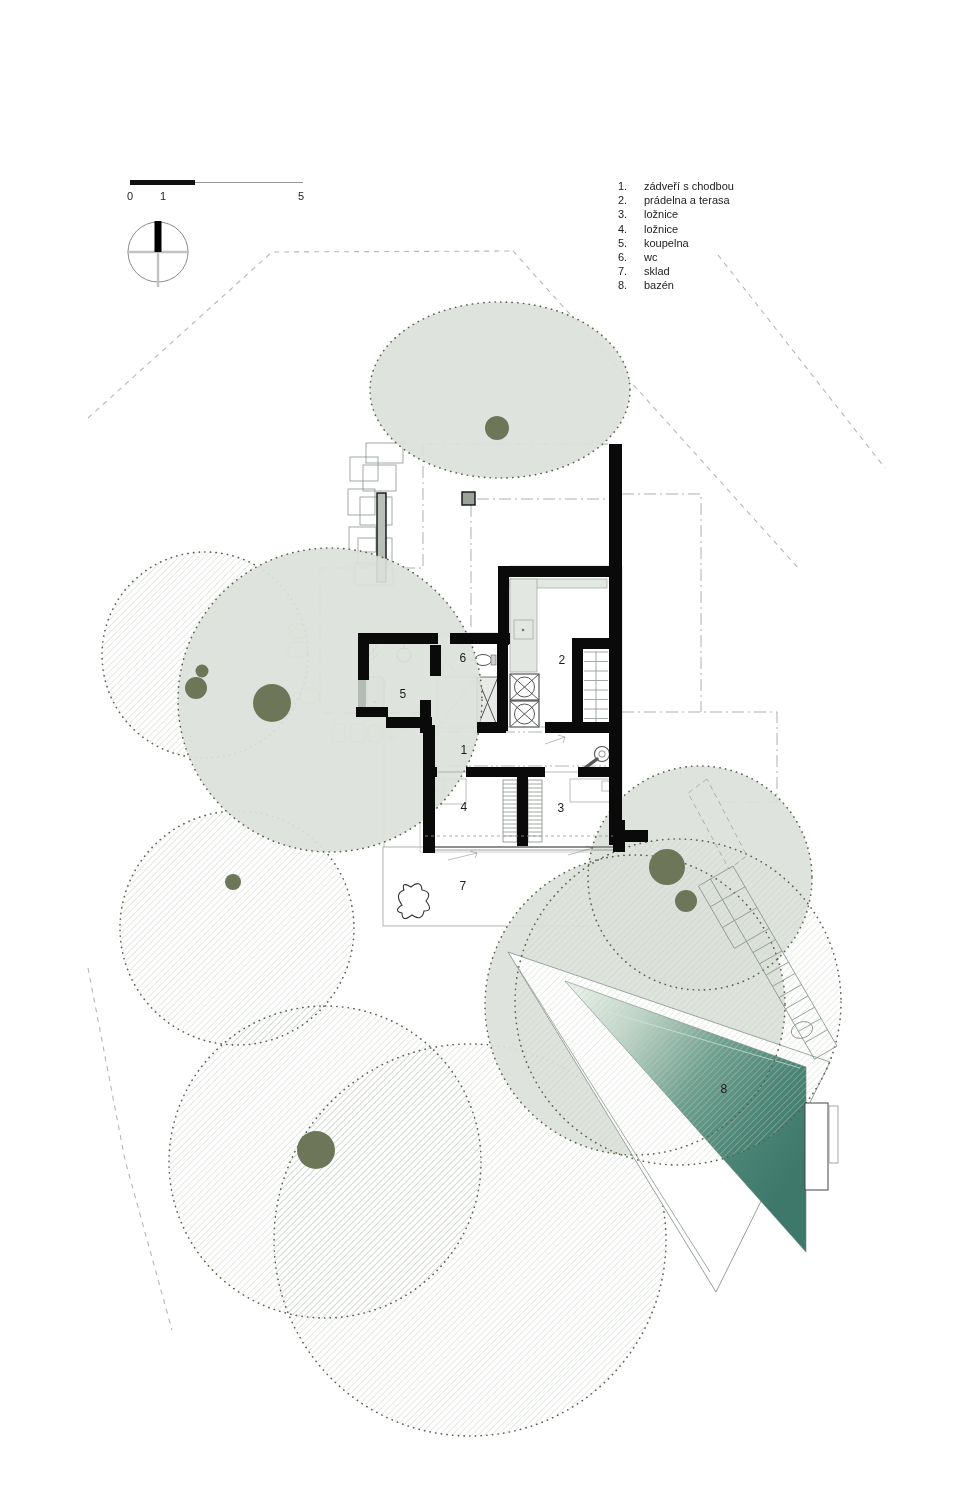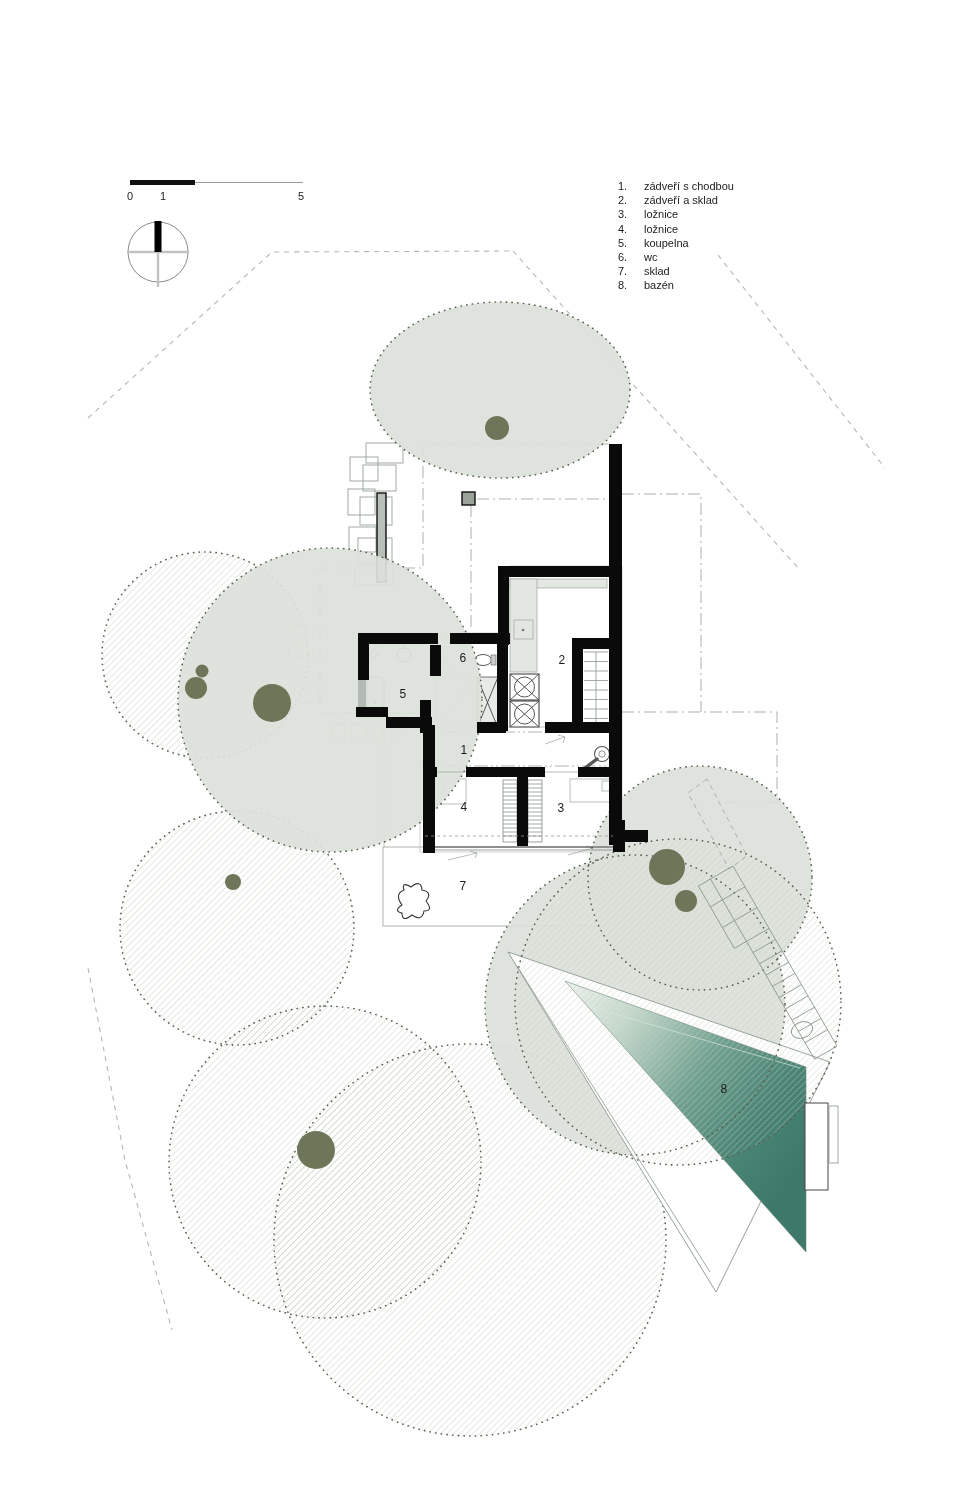--- a/index.html
+++ b/index.html
@@ -285,21 +285,21 @@
   </g>
 </svg>
 
 <div id="legend">
       <div class="row">
         <span class="num">1.</span>
         <span class="lab">zádveří s chodbou</span>
       </div>
       <div class="row">
         <span class="num">2.</span>
-        <span class="lab">zádveří a sklad</span>
+        <span class="lab">prádelna a terasa</span>
       </div>
       <div class="row">
         <span class="num">3.</span>
         <span class="lab">ložnice</span>
       </div>
       <div class="row">
         <span class="num">4.</span>
         <span class="lab">ložnice</span>
       </div>
       <div class="row">

